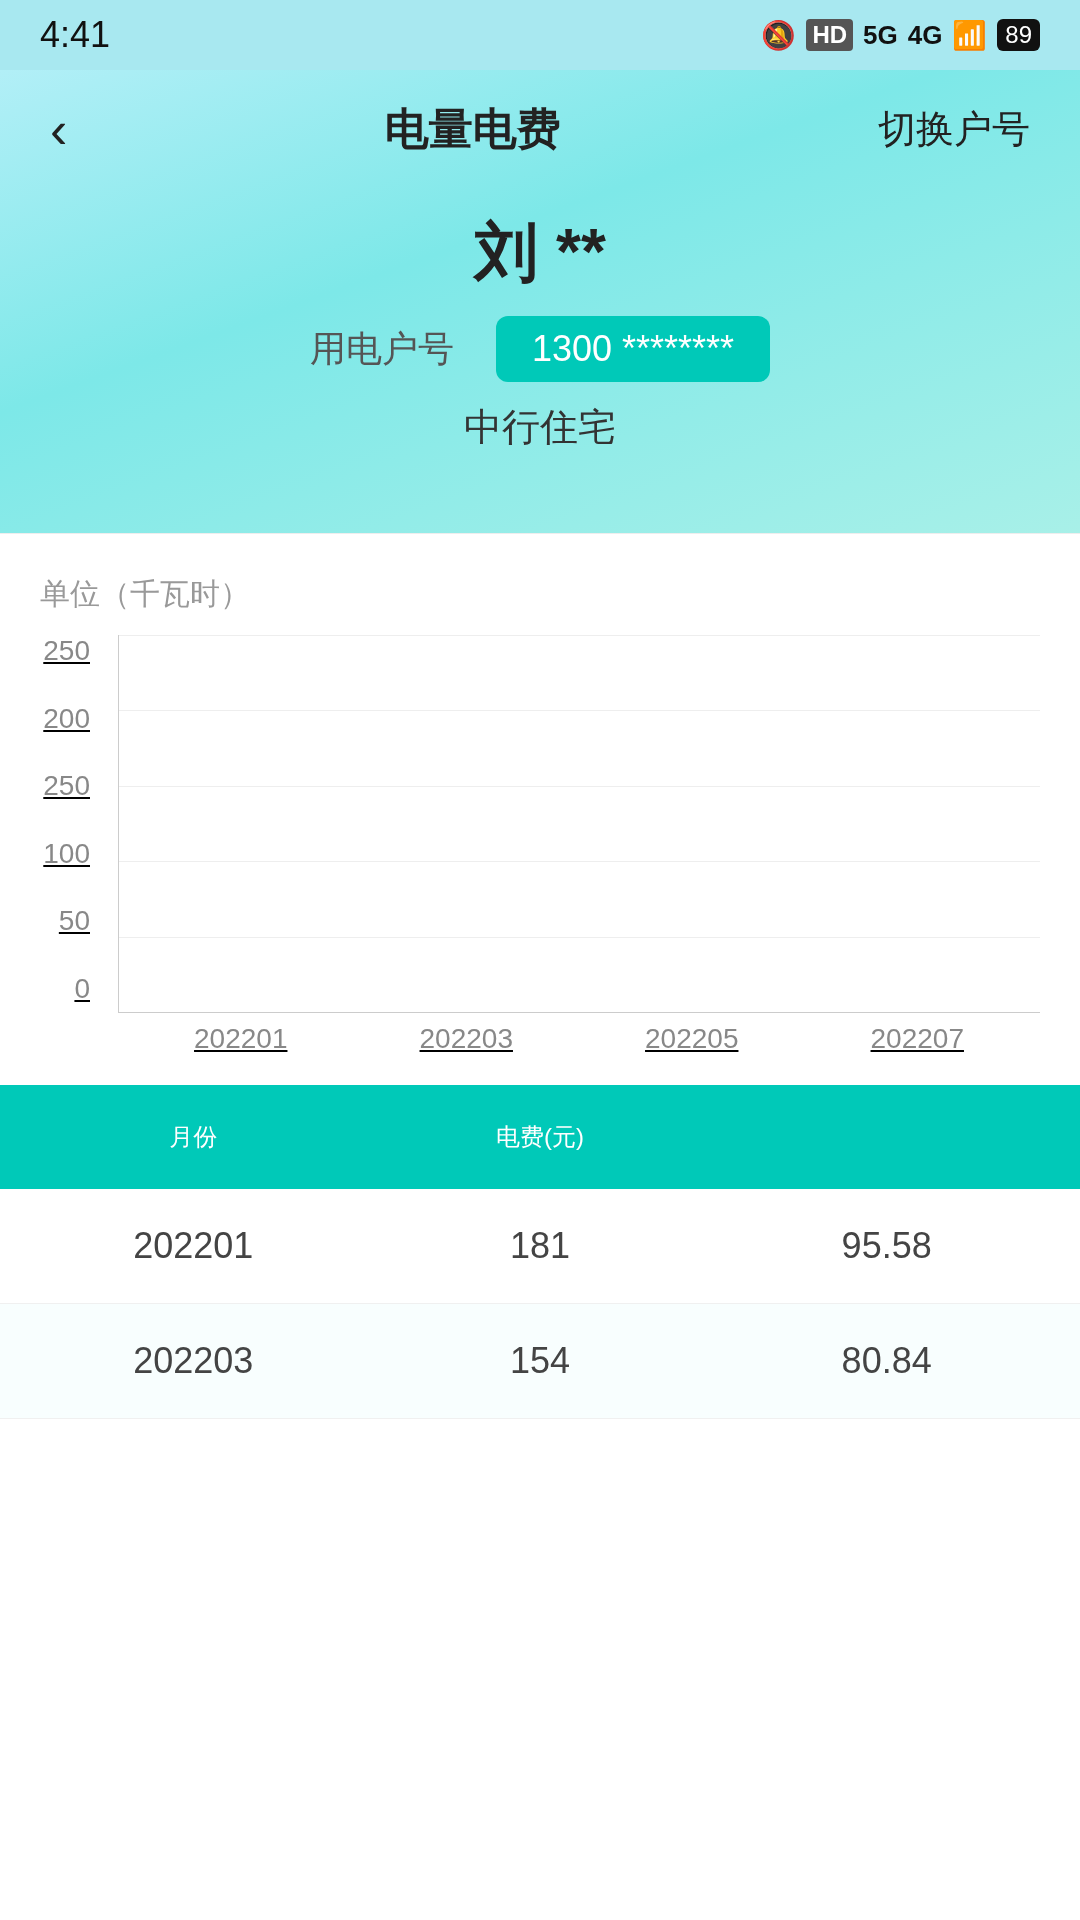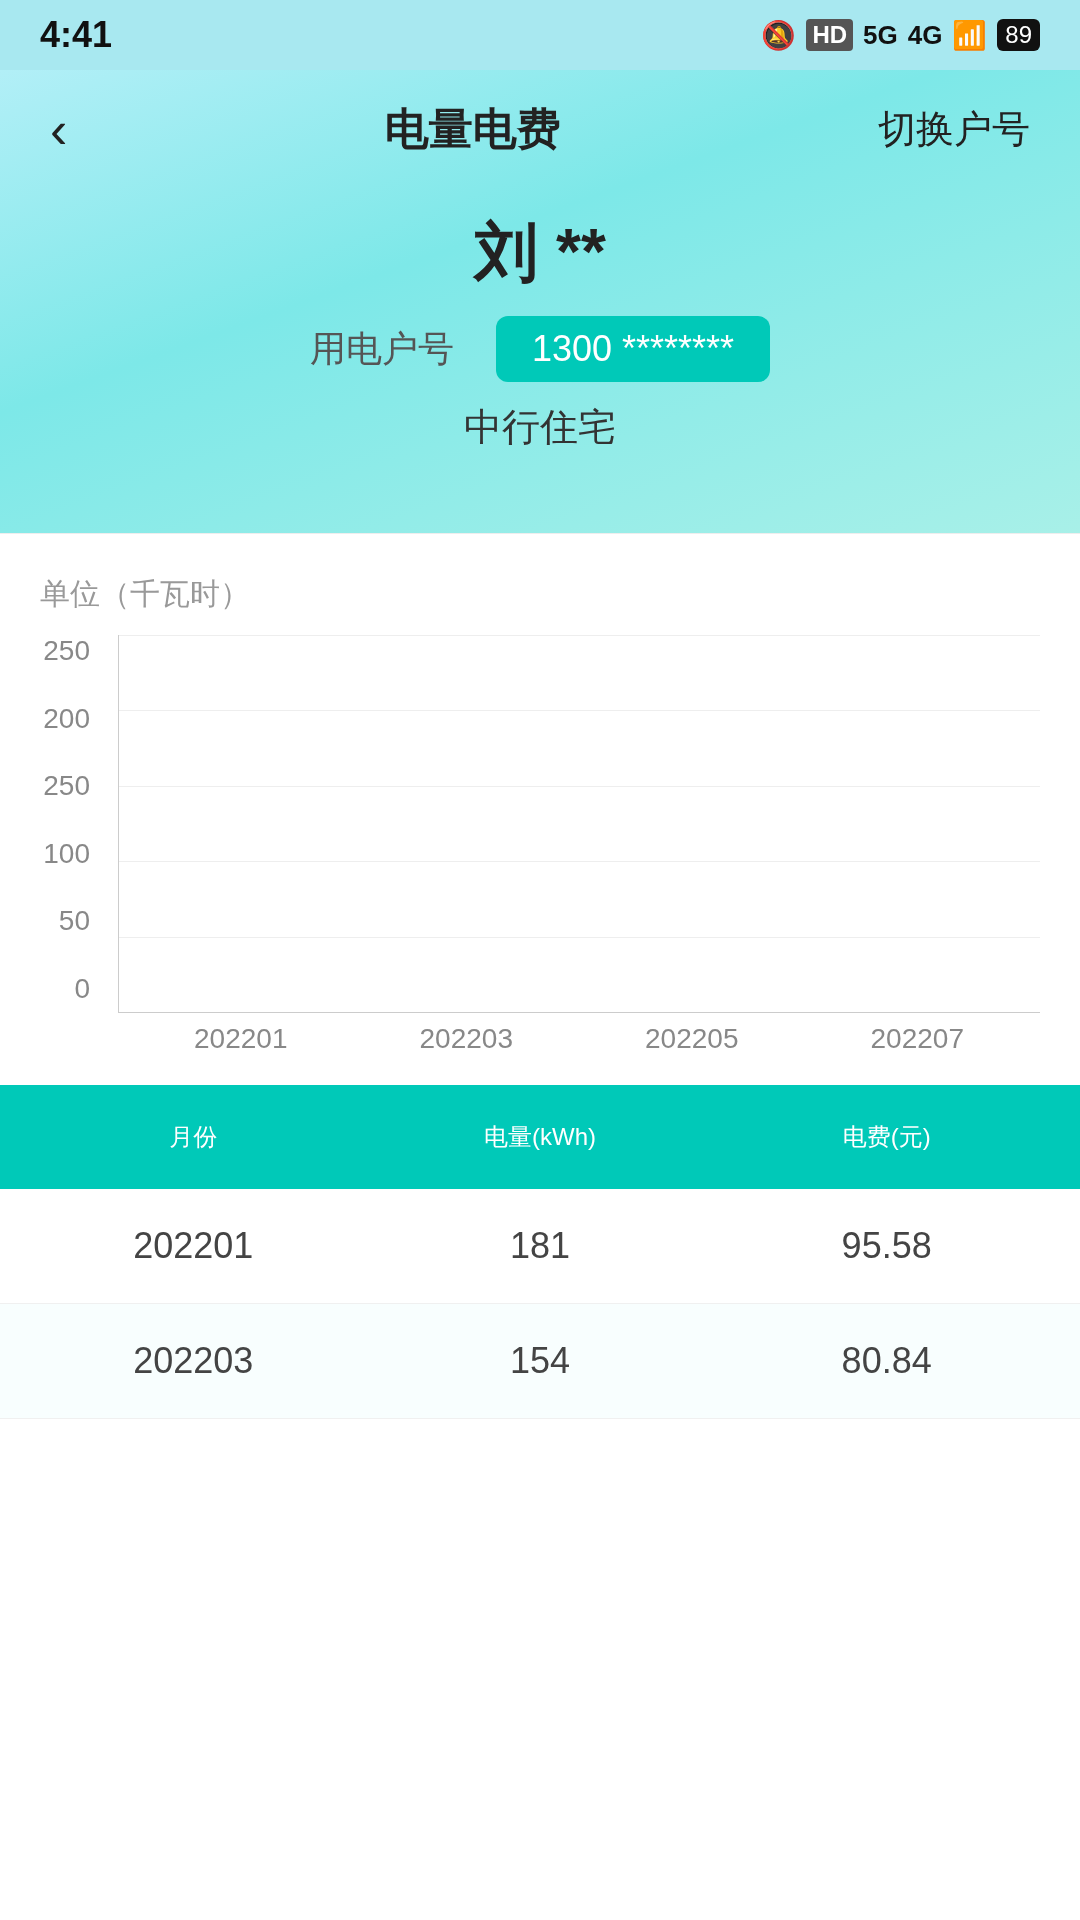--- a/index.html
+++ b/index.html
@@ -16,21 +16,21 @@
     .status-bar {
       background: #a8e8f0;
       height: 70px;
       display: flex;
       align-items: center;
       justify-content: space-between;
       padding: 0 40px;
     }
     .status-time {
       font-size: 36px;
-      font-weight: 700;
+      font-weight: 400;
       color: #111;
     }
     .status-icons {
       display: flex;
       align-items: center;
       gap: 10px;
       font-size: 28px;
       color: #111;
     }
     .battery-badge {
@@ -113,20 +113,21 @@
       font-size: 30px;
       color: #999;
       margin-bottom: 20px;
       font-family: Liberation Mono, monospace;
     }
     .chart-container {
       display: flex;
       gap: 8px;
       height: 420px;
       position: relative;
+      text-decoration: underline;
     }
     .chart-y-axis {
       display: flex;
       flex-direction: column;
       justify-content: space-between;
       align-items: flex-end;
       padding-right: 20px;
       padding-bottom: 50px;
       min-width: 70px;
     }
@@ -286,21 +287,20 @@
           <span class="chart-x-label">202205</span>
           <span class="chart-x-label">202207</span>
         </div>
     </div>
   </div>
 </div>
 
 <div class="table-section">
   <div class="table-header">
     <span class="table-header-cell">月份</span>
-    <span class="table-header-cell">电量(kWh)</span>
     <span class="table-header-cell">电费(元)</span>
   </div>
   <div id="table-body">
 
   <div class="table-row">
         <div class="table-cell">202201</div>
         <div class="table-cell">181</div>
         <div class="table-cell">95.58</div>
       </div>
       <div class="table-row">

